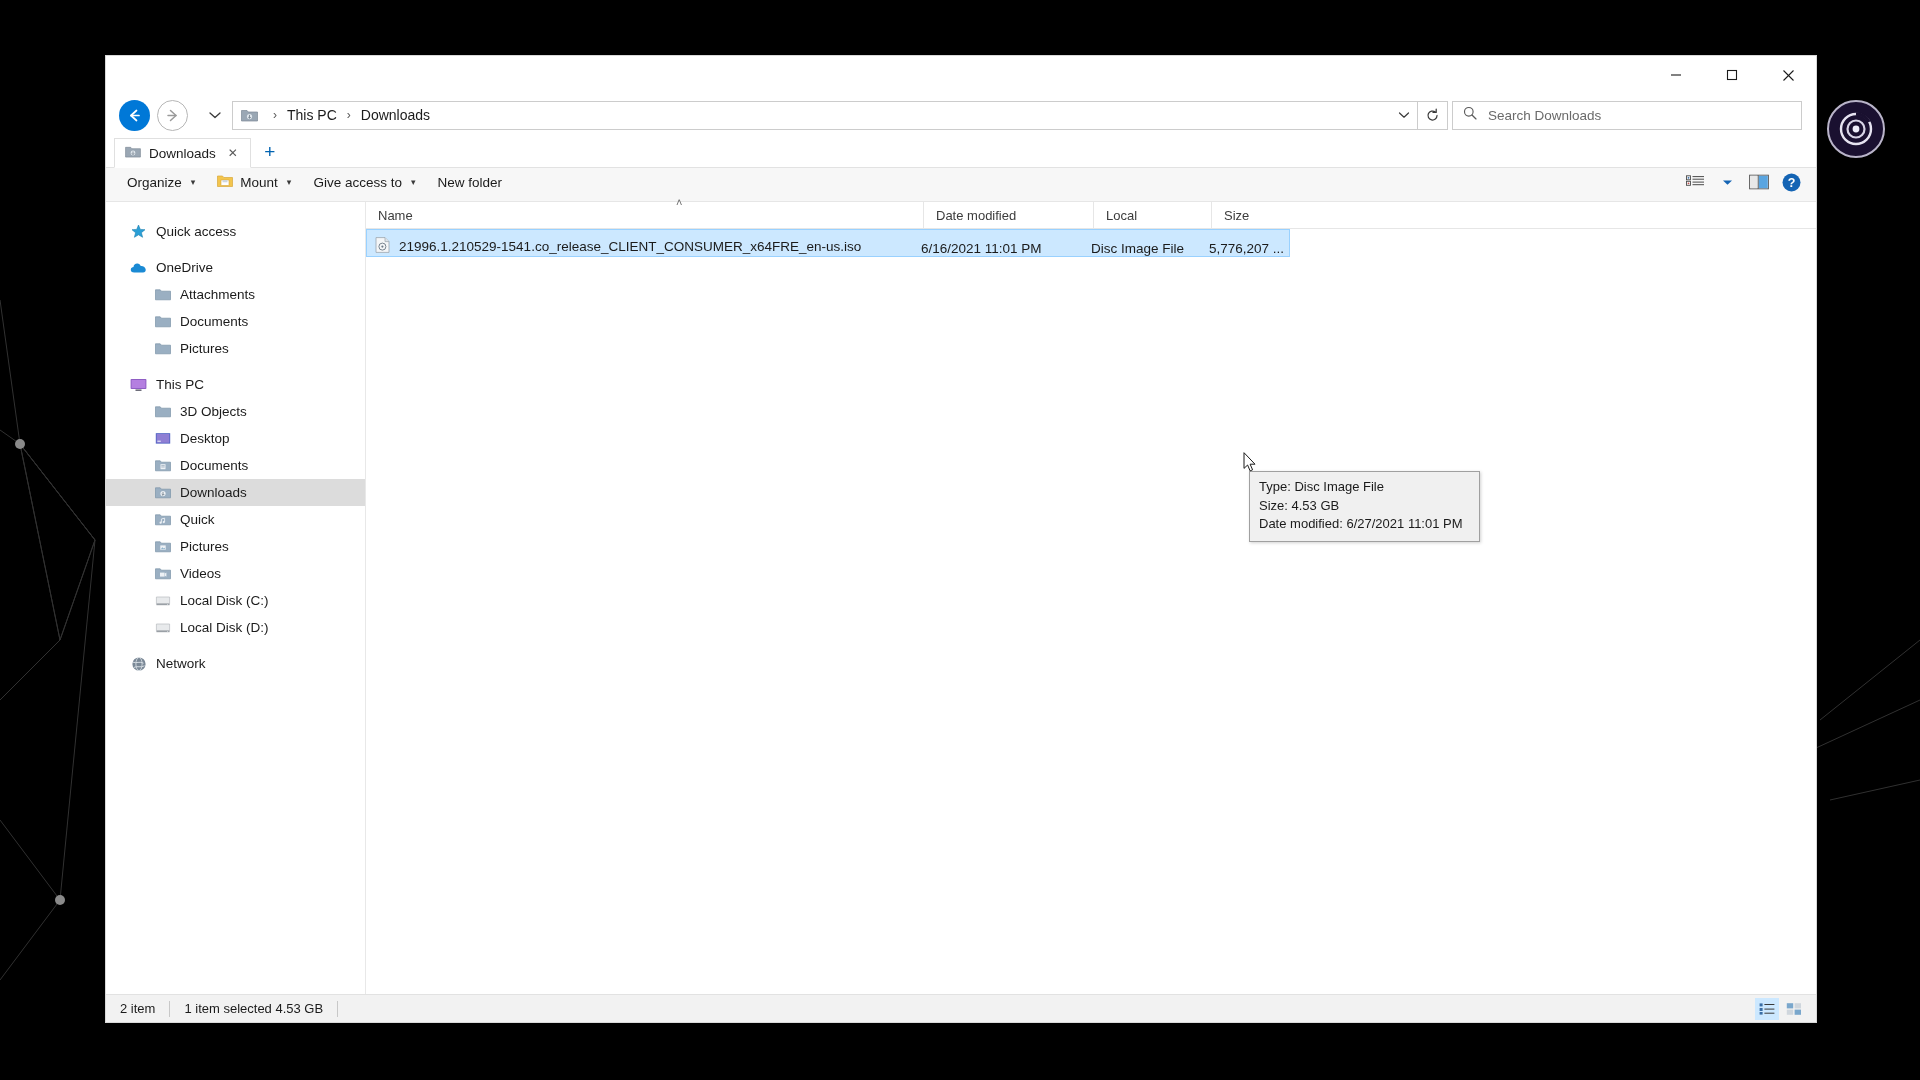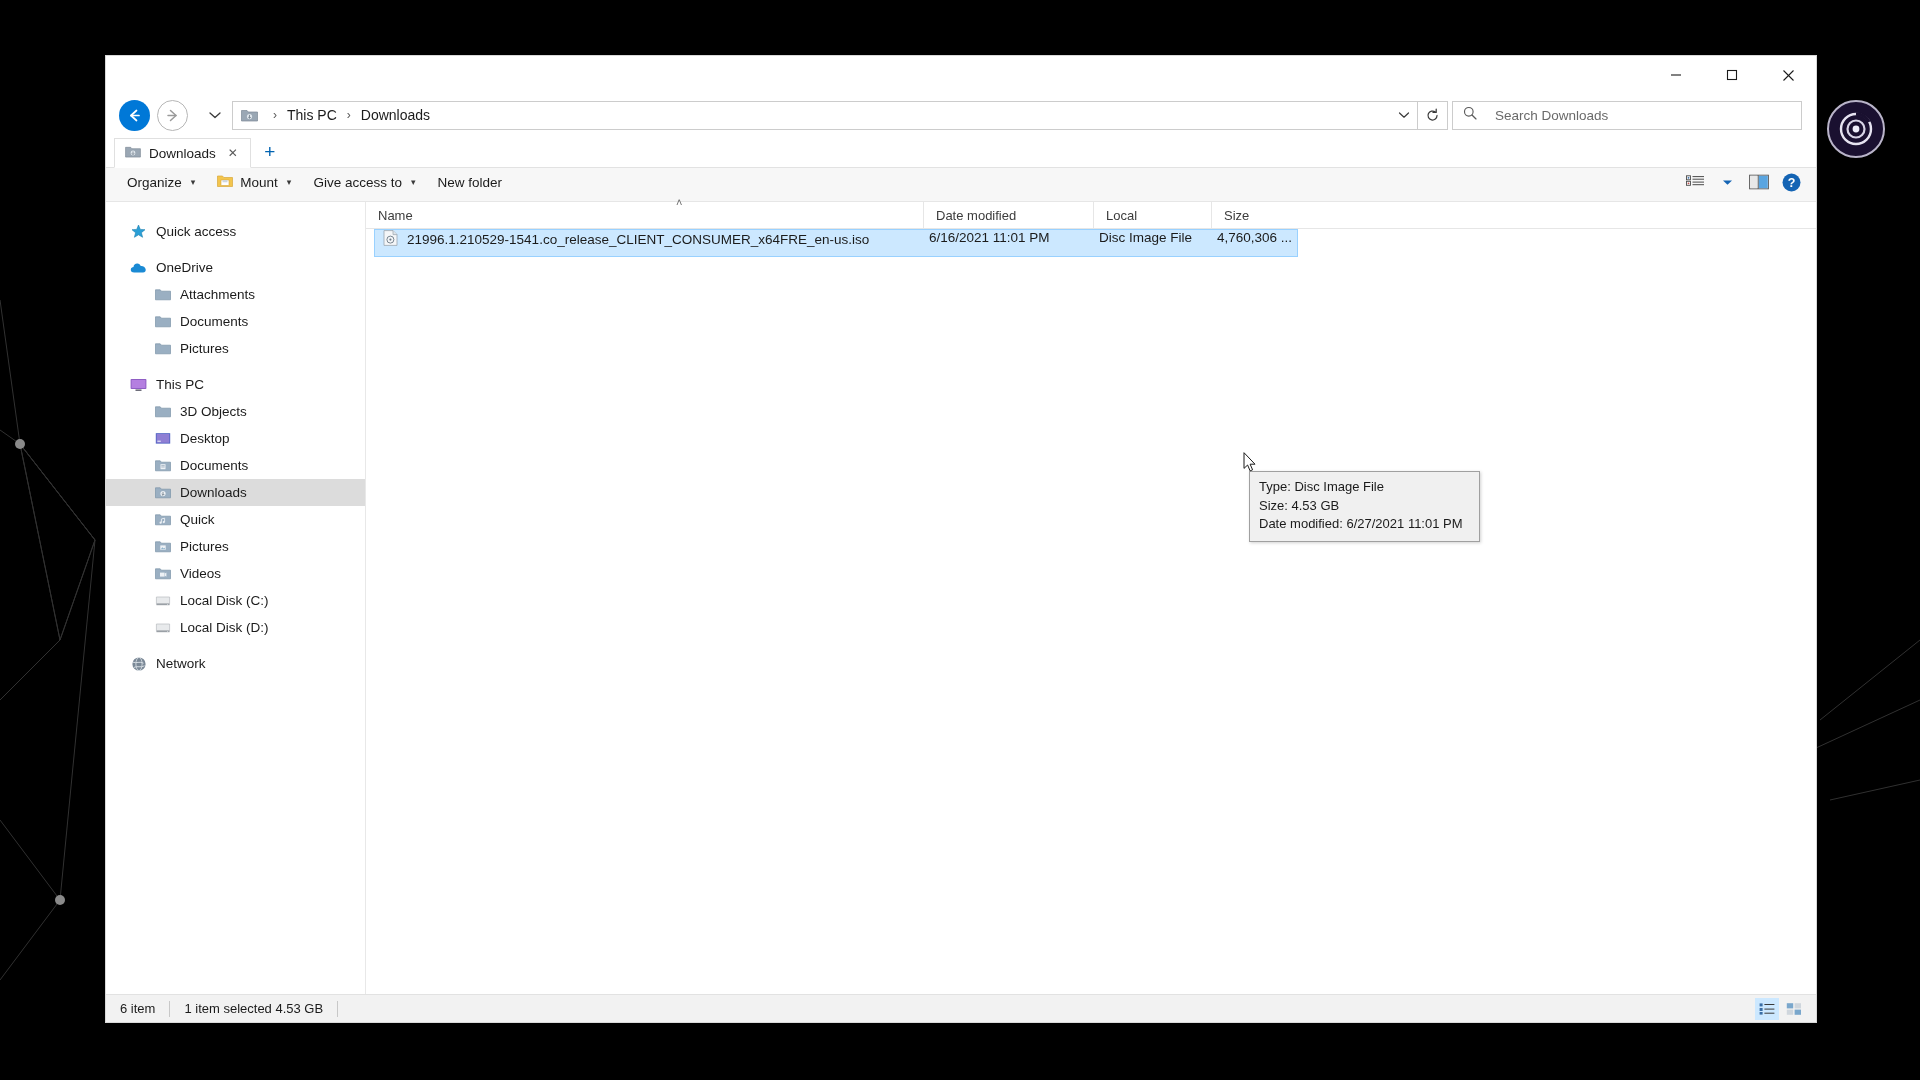--- a/index.html
+++ b/index.html
@@ -105,21 +105,21 @@
     border: 1px solid #cccccc; border-left: none;
     display: flex; align-items: center; justify-content: center;
     color: #3a3a3a;
   }
   .searchbox {
     width: 350px; height: 29px;
     border: 1px solid #cccccc;
     margin-left: 4px; margin-right: 4px;
     display: flex; align-items: center;
     padding-left: 10px;
-    gap: 16px;
+    gap: 9px;
   }
   .searchbox input {
     border: none; outline: none;
     font-family: "Liberation Sans", sans-serif;
     font-size: 13.5px; color: #5a5a5a;
     width: 100%; background: transparent;
   }
   .searchbox input::placeholder { color: #6a6a6a; }
 
   
@@ -217,23 +217,23 @@
   .col-type { width: 118px; }
   .col-size { width: 86px; border-right: none; }
   .sort-arrow {
     position: absolute;
     left: 310px; top: -6px;
     font-size: 11px; color: #6a6a6a;
   }
   .rows { flex: 1; position: relative; }
   .filerow {
     position: absolute;
-    left: 8px; top: 0;
+    left: 0; top: 0;
     width: 924px; height: 28px;
-    display: flex; align-items: flex-start;
+    display: flex; align-items: flex-end;
     background: #cce8ff;
     border: 1px solid #99d1ff;
     font-size: 13.5px; color: #1b1b1b;
   }
   .cell { display: flex; align-items: center; flex: none; overflow: hidden; white-space: nowrap; }
   .cell-name { width: 554px; padding-left: 8px; gap: 9px; }
   .cell-date { width: 170px; }
   .cell-type { width: 118px; }
   .cell-size { width: 80px; }
 
@@ -644,38 +644,38 @@
                   <path d="M1 0.6 L10 0.6 L14 4.6 L14 15.4 L1 15.4 Z" fill="#f4f6f8" stroke="#9aa4ae" stroke-width="0.8"></path>
                   <path d="M10 0.6 L10 4.6 L14 4.6" fill="#dde3e9" stroke="#9aa4ae" stroke-width="0.7"></path>
                   <circle cx="7.4" cy="9.6" r="3.5" fill="none" stroke="#6b7885" stroke-width="0.9"></circle>
                   <circle cx="7.4" cy="9.6" r="1.1" fill="#6b7885"></circle>
                 </svg>
               </span>
               <span>21996.1.210529-1541.co_release_CLIENT_CONSUMER_x64FRE_en-us.iso</span>
             </div>
             <div class="cell cell-date">6/16/2021 11:01 PM</div>
             <div class="cell cell-type">Disc Image File</div>
-            <div class="cell cell-size">4,760,306 ...</div>
+            <div class="cell cell-size">5,776,207 ...</div>
           </div>
         </div>
 
         <svg class="cursor-arrow" width="14" height="21" viewBox="0 0 14 21">
           <path d="M1 0.7 L1 16.4 L4.6 13 L7.1 18.9 L9.6 17.8 L7.1 12.2 L12 12.2 Z" fill="#ffffff" stroke="#1b1b1b" stroke-width="1"></path>
         </svg>
 
         <div class="tooltip">
           <div>Type: Disc Image File</div>
           <div>Size: 4.53 GB</div>
           <div>Date modified: 6/27/2021 11:01 PM</div>
         </div>
       </div>
     </div>
 
     <div class="statusbar">
-      <div class="status-cell">6 item</div>
+      <div class="status-cell">2 item</div>
       <div class="status-div"></div>
       <div class="status-cell">1 item selected  4.53 GB</div>
       <div class="status-div"></div>
 
       <div class="status-right">
         <div class="viewtoggle active">
           <svg width="16" height="14" viewBox="0 0 16 14">
             <rect x="0.6" y="1.4" width="3" height="3" fill="#3a6ea5"></rect>
             <rect x="0.6" y="6" width="3" height="3" fill="#3a6ea5"></rect>
             <rect x="0.6" y="10" width="3" height="2.6" fill="#3a6ea5"></rect>

